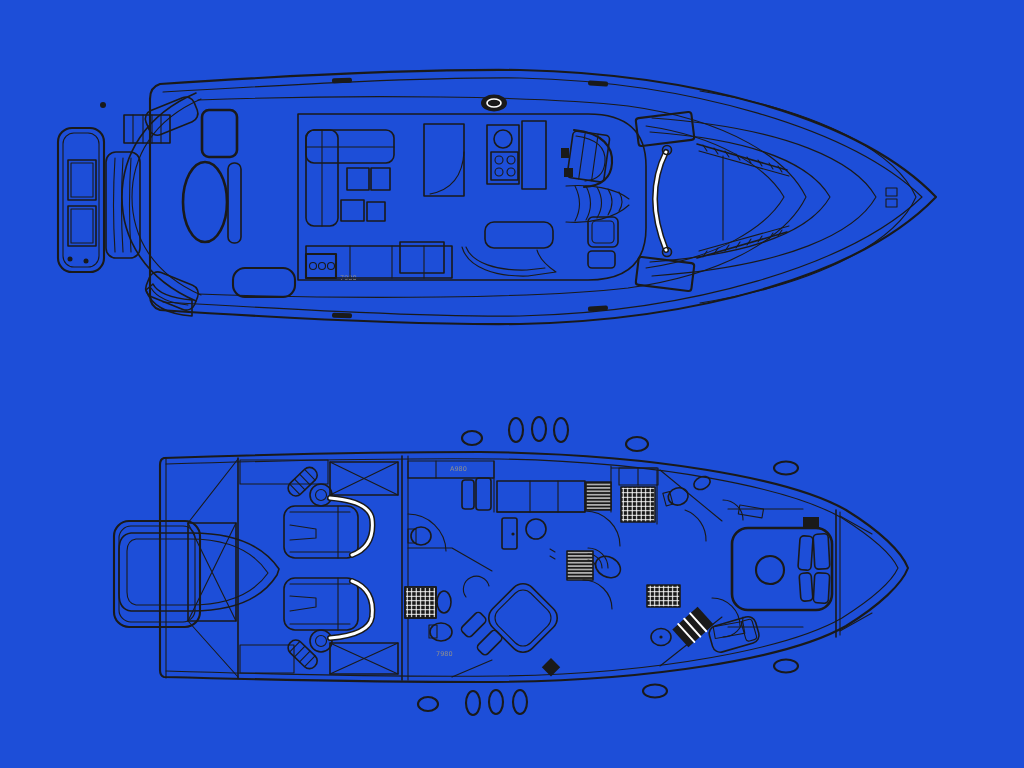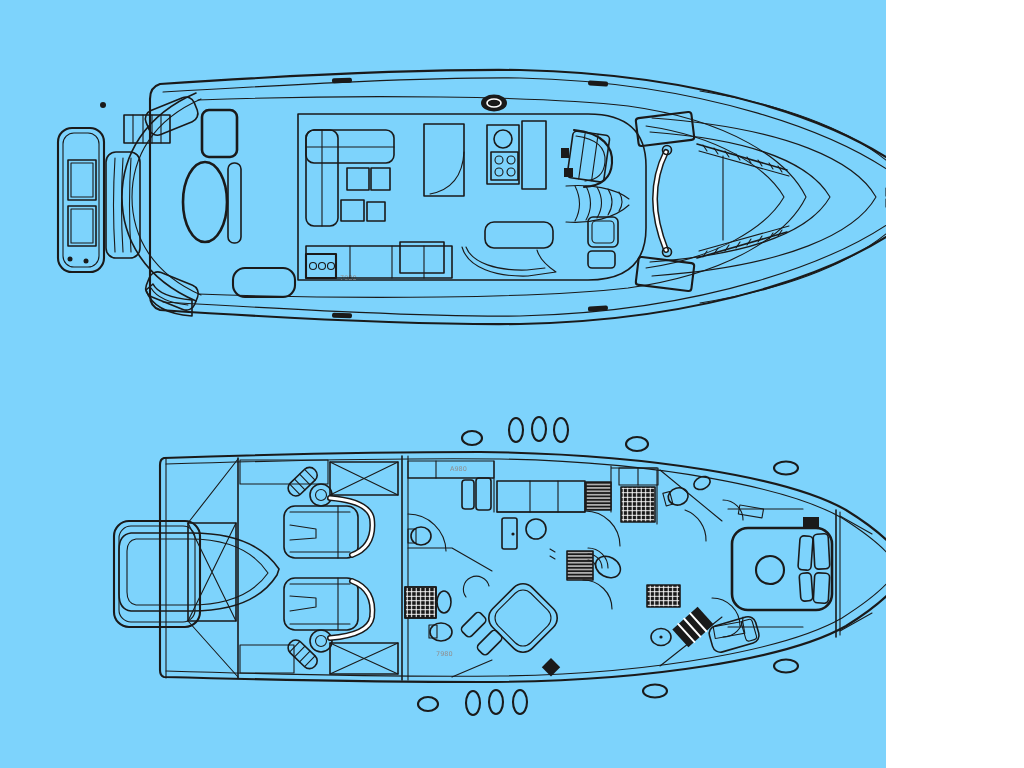--- a/index.html
+++ b/index.html
@@ -1,16 +1,16 @@
 <!DOCTYPE html>
 <html><head>
 <meta charset="utf-8">
 <style>
   html,body{margin:0;padding:0;background:#ffffff;}
-  .stage{position:relative;width:886px;height:768px;background:#7dd3fc;overflow:hidden;
+  .stage{position:relative;width:1024px;height:768px;background:#1d4ed8;overflow:hidden;
          font-family:"DejaVu Sans",sans-serif;}
   svg{display:block;}
   
   .s1{fill:none;stroke:#1a1a1a;stroke-width:1.1;stroke-linecap:round;stroke-linejoin:round;}
   .s15{fill:none;stroke:#1a1a1a;stroke-width:1.6;stroke-linecap:round;stroke-linejoin:round;}
   .s2{fill:none;stroke:#1a1a1a;stroke-width:2.1;stroke-linecap:round;stroke-linejoin:round;}
   .s25{fill:none;stroke:#1a1a1a;stroke-width:2.6;stroke-linecap:round;stroke-linejoin:round;}
   .s5{fill:none;stroke:#1a1a1a;stroke-width:6;stroke-linecap:round;stroke-linejoin:round;}
   .wt{fill:none;stroke:#ffffff;stroke-width:3;stroke-linecap:round;}
   .fl{fill:#1a1a1a;stroke:none;}

